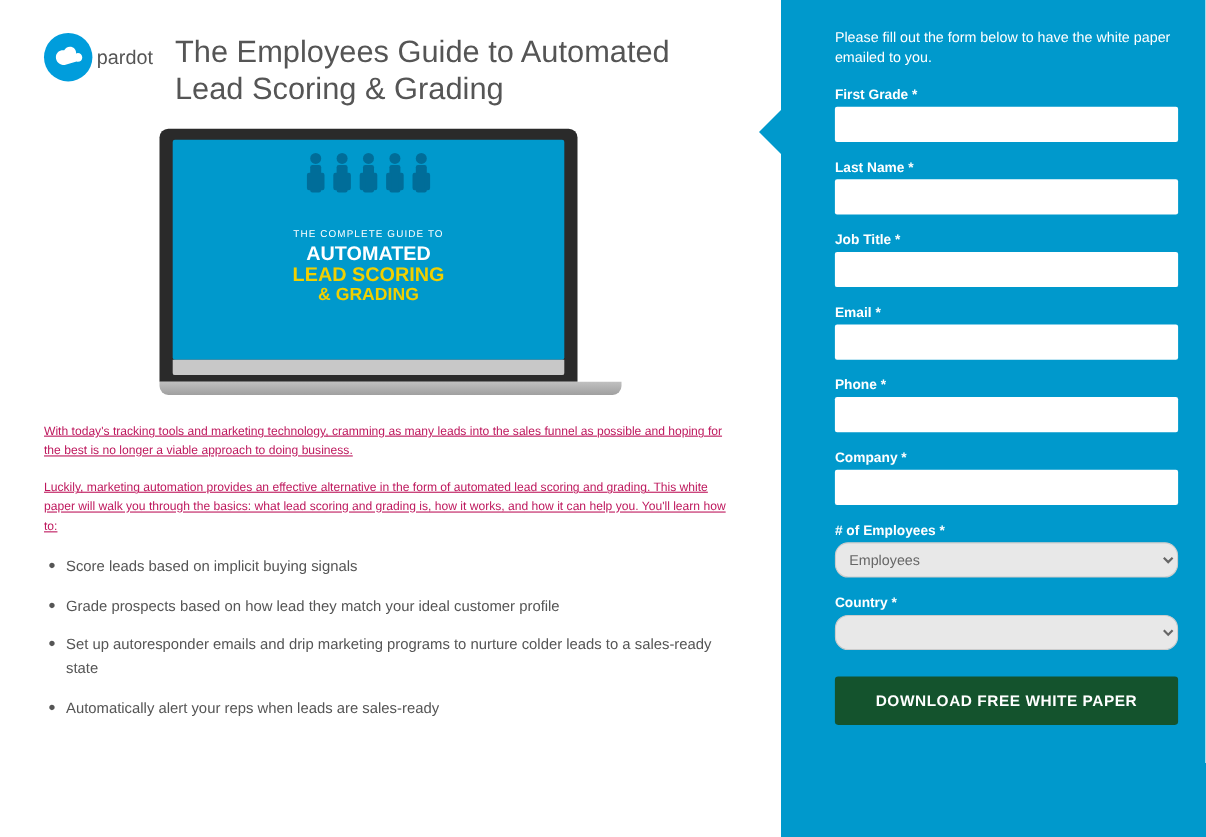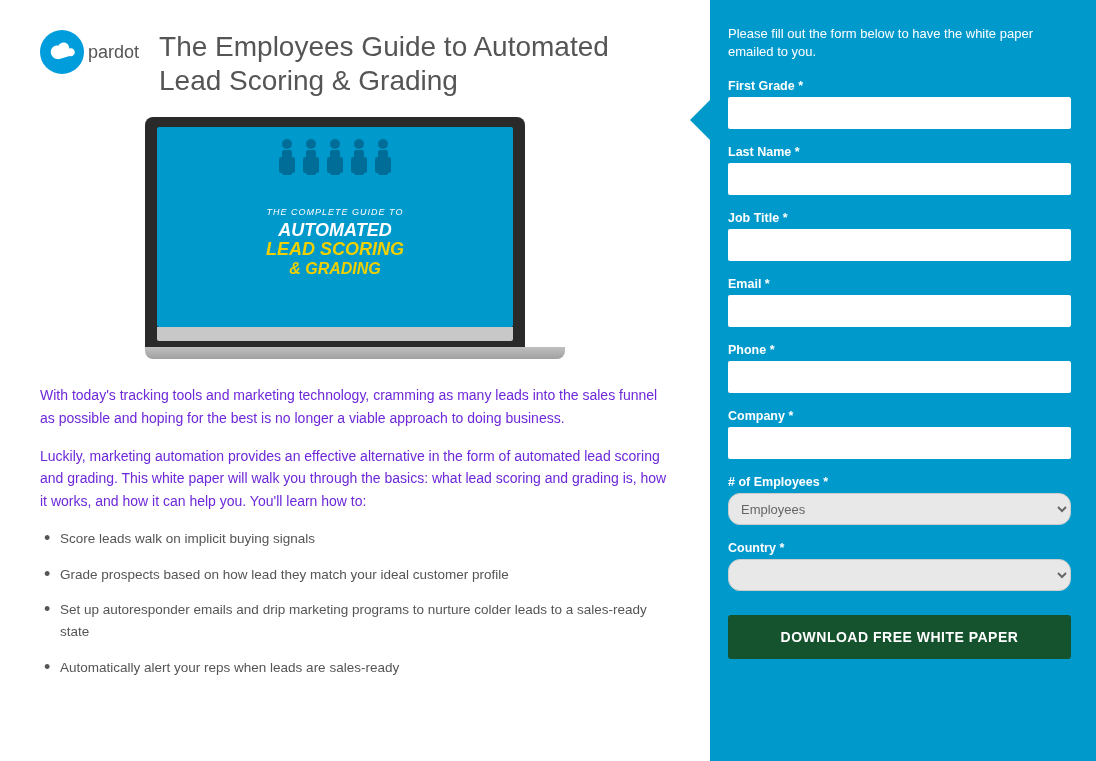--- a/index.html
+++ b/index.html
@@ -140,24 +140,25 @@
 
     .laptop-base {
       background: linear-gradient(to bottom, #c0c0c0, #a0a0a0);
       height: 12px;
       width: 420px;
       border-radius: 0 0 8px 8px;
       margin: 0 auto;
     }
 
     .body-text {
-      font-size: 14px;
+      font-size: 11px;
       line-height: 1.6;
-      color: #6d28d9;
+      color: #be185d;
       margin-bottom: 16px;
+      text-decoration: underline;
     }
 
     .bullet-list {
       list-style: none;
       padding: 0;
       margin: 0;
     }
 
     .bullet-list li {
       font-size: 13.5px;
@@ -174,21 +175,21 @@
       left: 4px;
       color: #555;
       font-size: 18px;
       line-height: 1.2;
     }
 
     
     .right-panel {
       flex: 1;
       background: #0099cc;
-      padding: 25px 25px 25px 18px;
+      padding: 25px 25px 25px 49px;
       position: relative;
     }
 
     
     .right-panel::before {
       content: "";
       position: absolute;
       left: -20px;
       top: 100px;
       width: 0;
@@ -311,38 +312,38 @@
                 <rect x="12" y="22" width="5" height="16" rx="2" fill="#003a5c"></rect>
               </svg>
             <svg width="18" height="50" viewBox="0 0 18 50">
                 <ellipse cx="9" cy="9" rx="5" ry="5" fill="#003a5c"></ellipse>
                 <rect x="4" y="15" width="10" height="25" rx="2" fill="#003a5c"></rect>
                 <rect x="1" y="22" width="5" height="16" rx="2" fill="#003a5c"></rect>
                 <rect x="12" y="22" width="5" height="16" rx="2" fill="#003a5c"></rect>
               </svg>
           </div>
 
-          <div class="laptop-screen-content" style="margin-top:30px;font-style:italic;">
+          <div class="laptop-screen-content" style="margin-top:30px;">
             <div class="screen-subtitle">THE COMPLETE GUIDE TO</div>
             <div class="screen-title1">AUTOMATED</div>
             <div class="screen-title2">LEAD SCORING</div>
             <div class="screen-title3">&amp; GRADING</div>
           </div>
         </div>
         <div class="laptop-bottom"></div>
       </div>
       <div class="laptop-base"></div>
     </div>
   </div>
 
   <p class="body-text">With today's tracking tools and marketing technology, cramming as many leads into the sales funnel as possible and hoping for the best is no longer a viable approach to doing business.</p>
   <p class="body-text">Luckily, marketing automation provides an effective alternative in the form of automated lead scoring and grading. This white paper will walk you through the basics: what lead scoring and grading is, how it works, and how it can help you. You'll learn how to:</p>
 
   <ul class="bullet-list">
-    <li>Score leads walk on implicit buying signals</li>
+    <li>Score leads based on implicit buying signals</li>
     <li>Grade prospects based on how lead they match your ideal customer profile</li>
     <li>Set up autoresponder emails and drip marketing programs to nurture colder leads to a sales-ready state</li>
     <li>Automatically alert your reps when leads are sales-ready</li>
   </ul>
 
 </div>
 
 <div class="right-panel">
 
   <p class="form-intro">Please fill out the form below to have the white paper emailed to you.</p>

